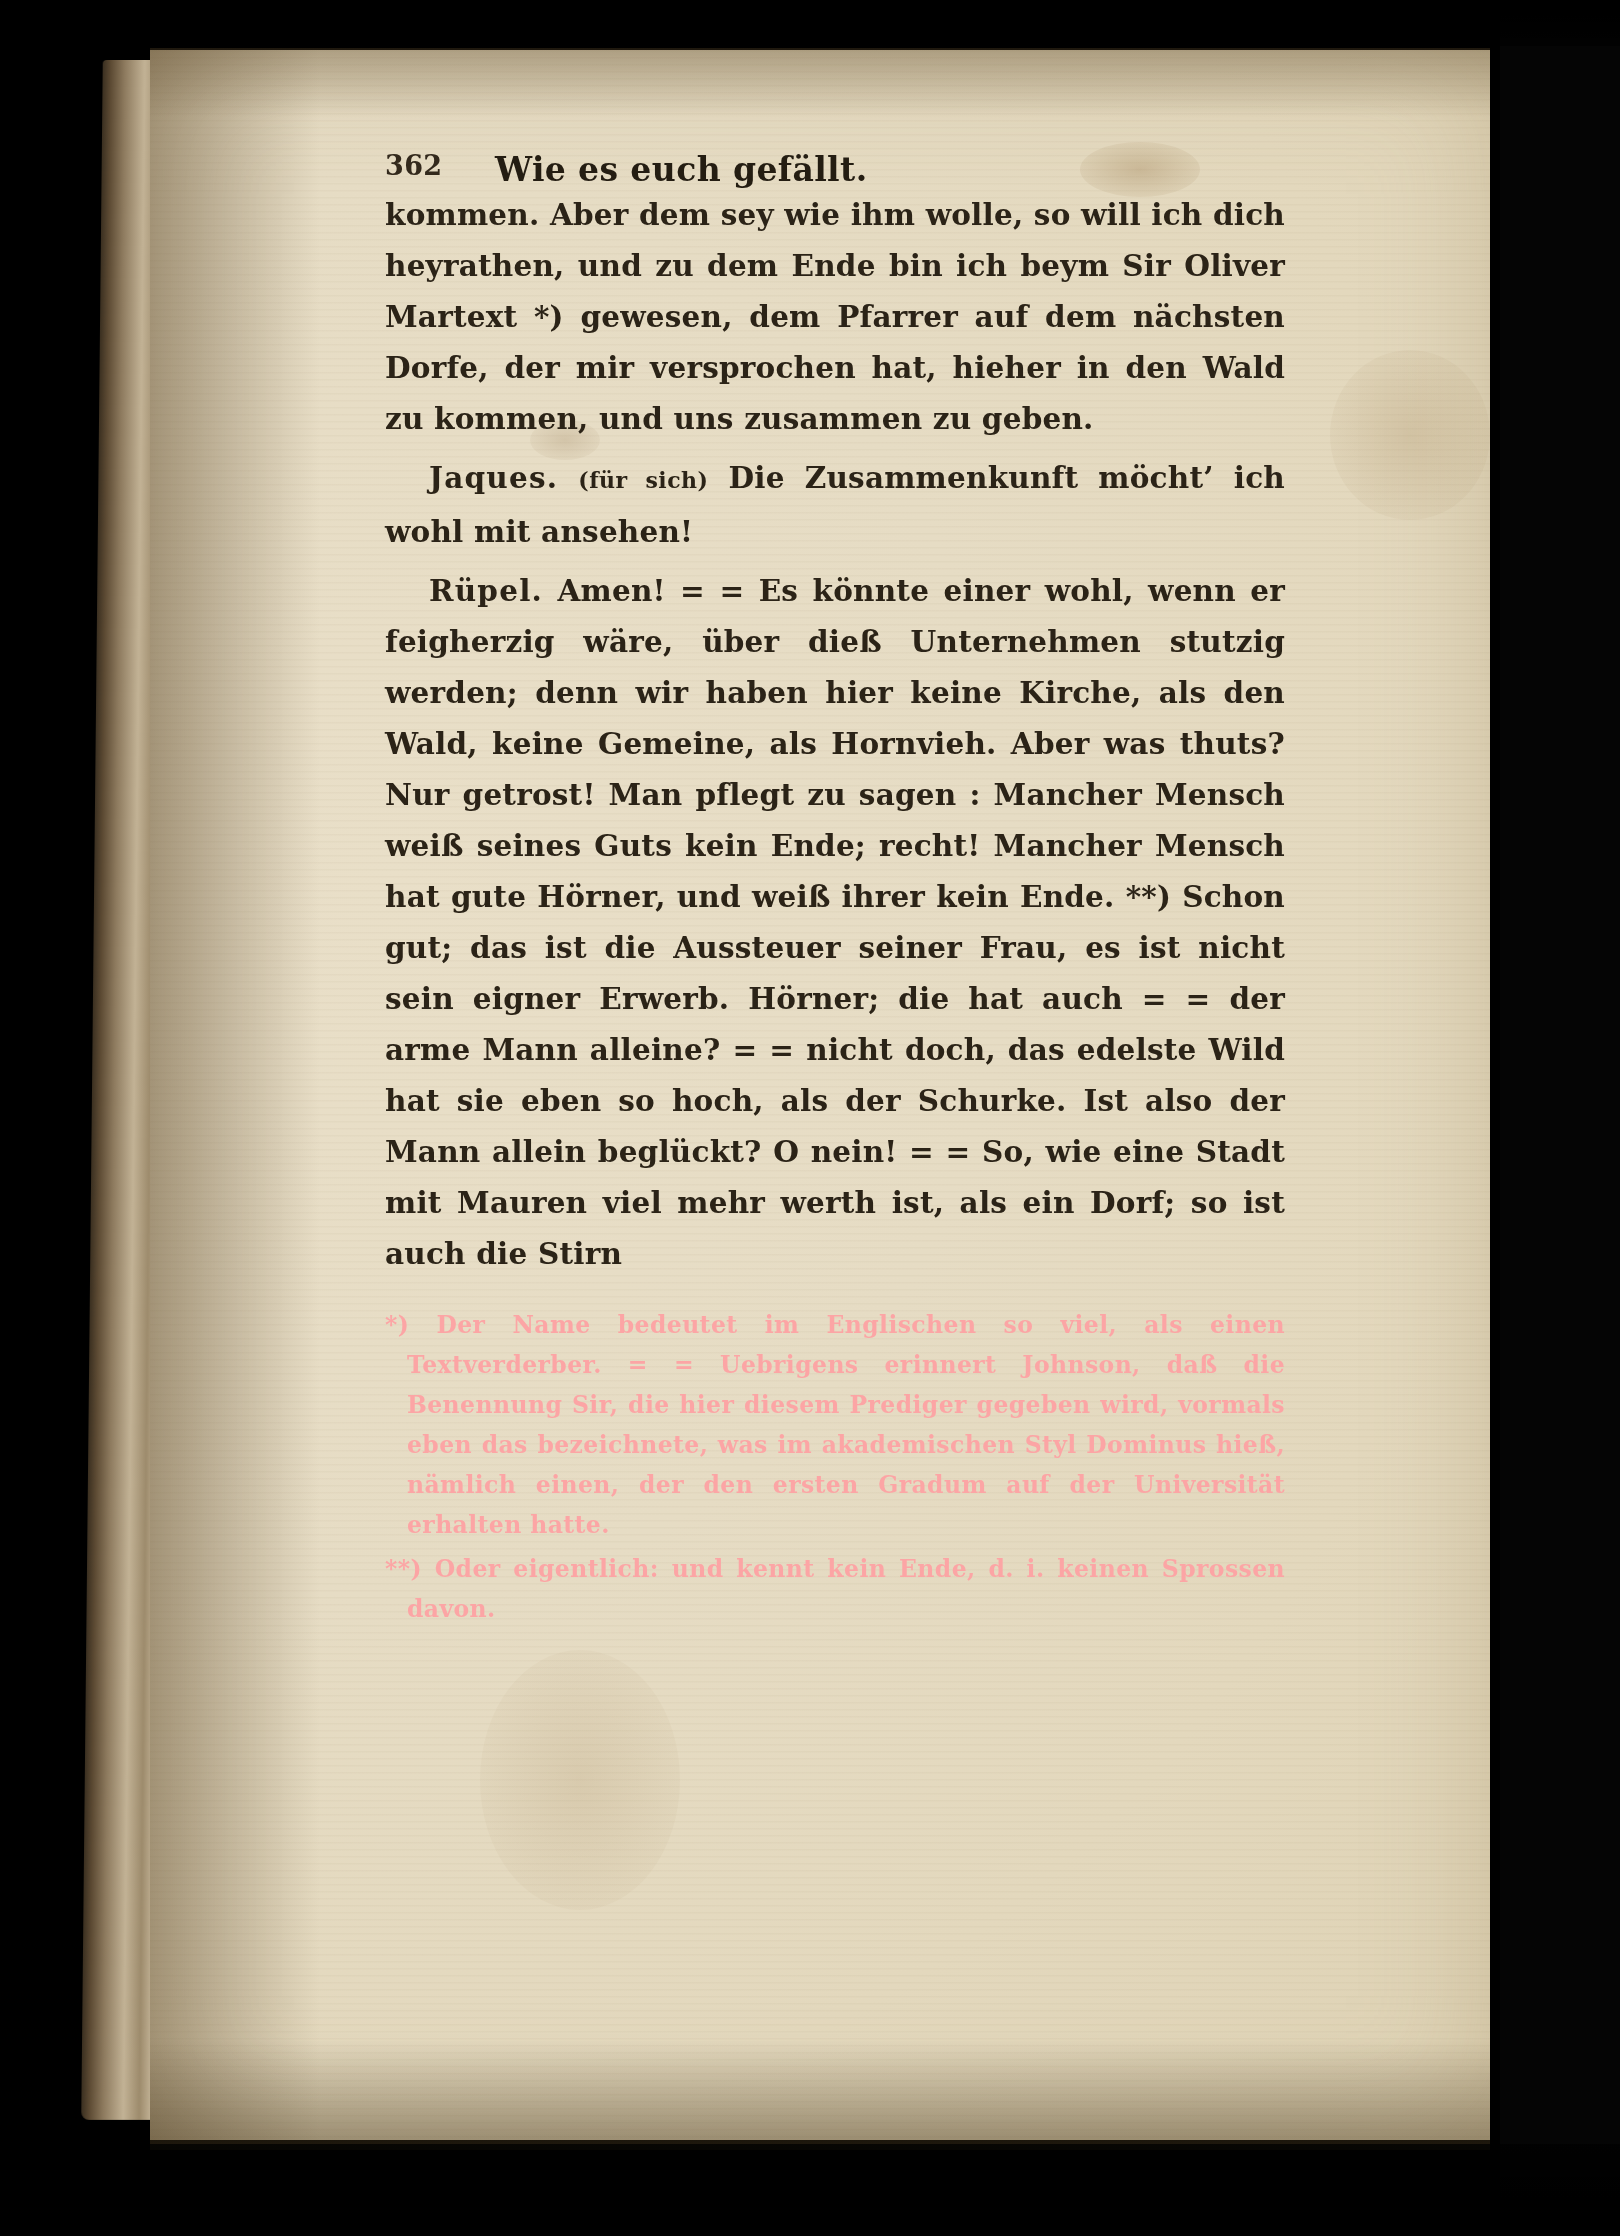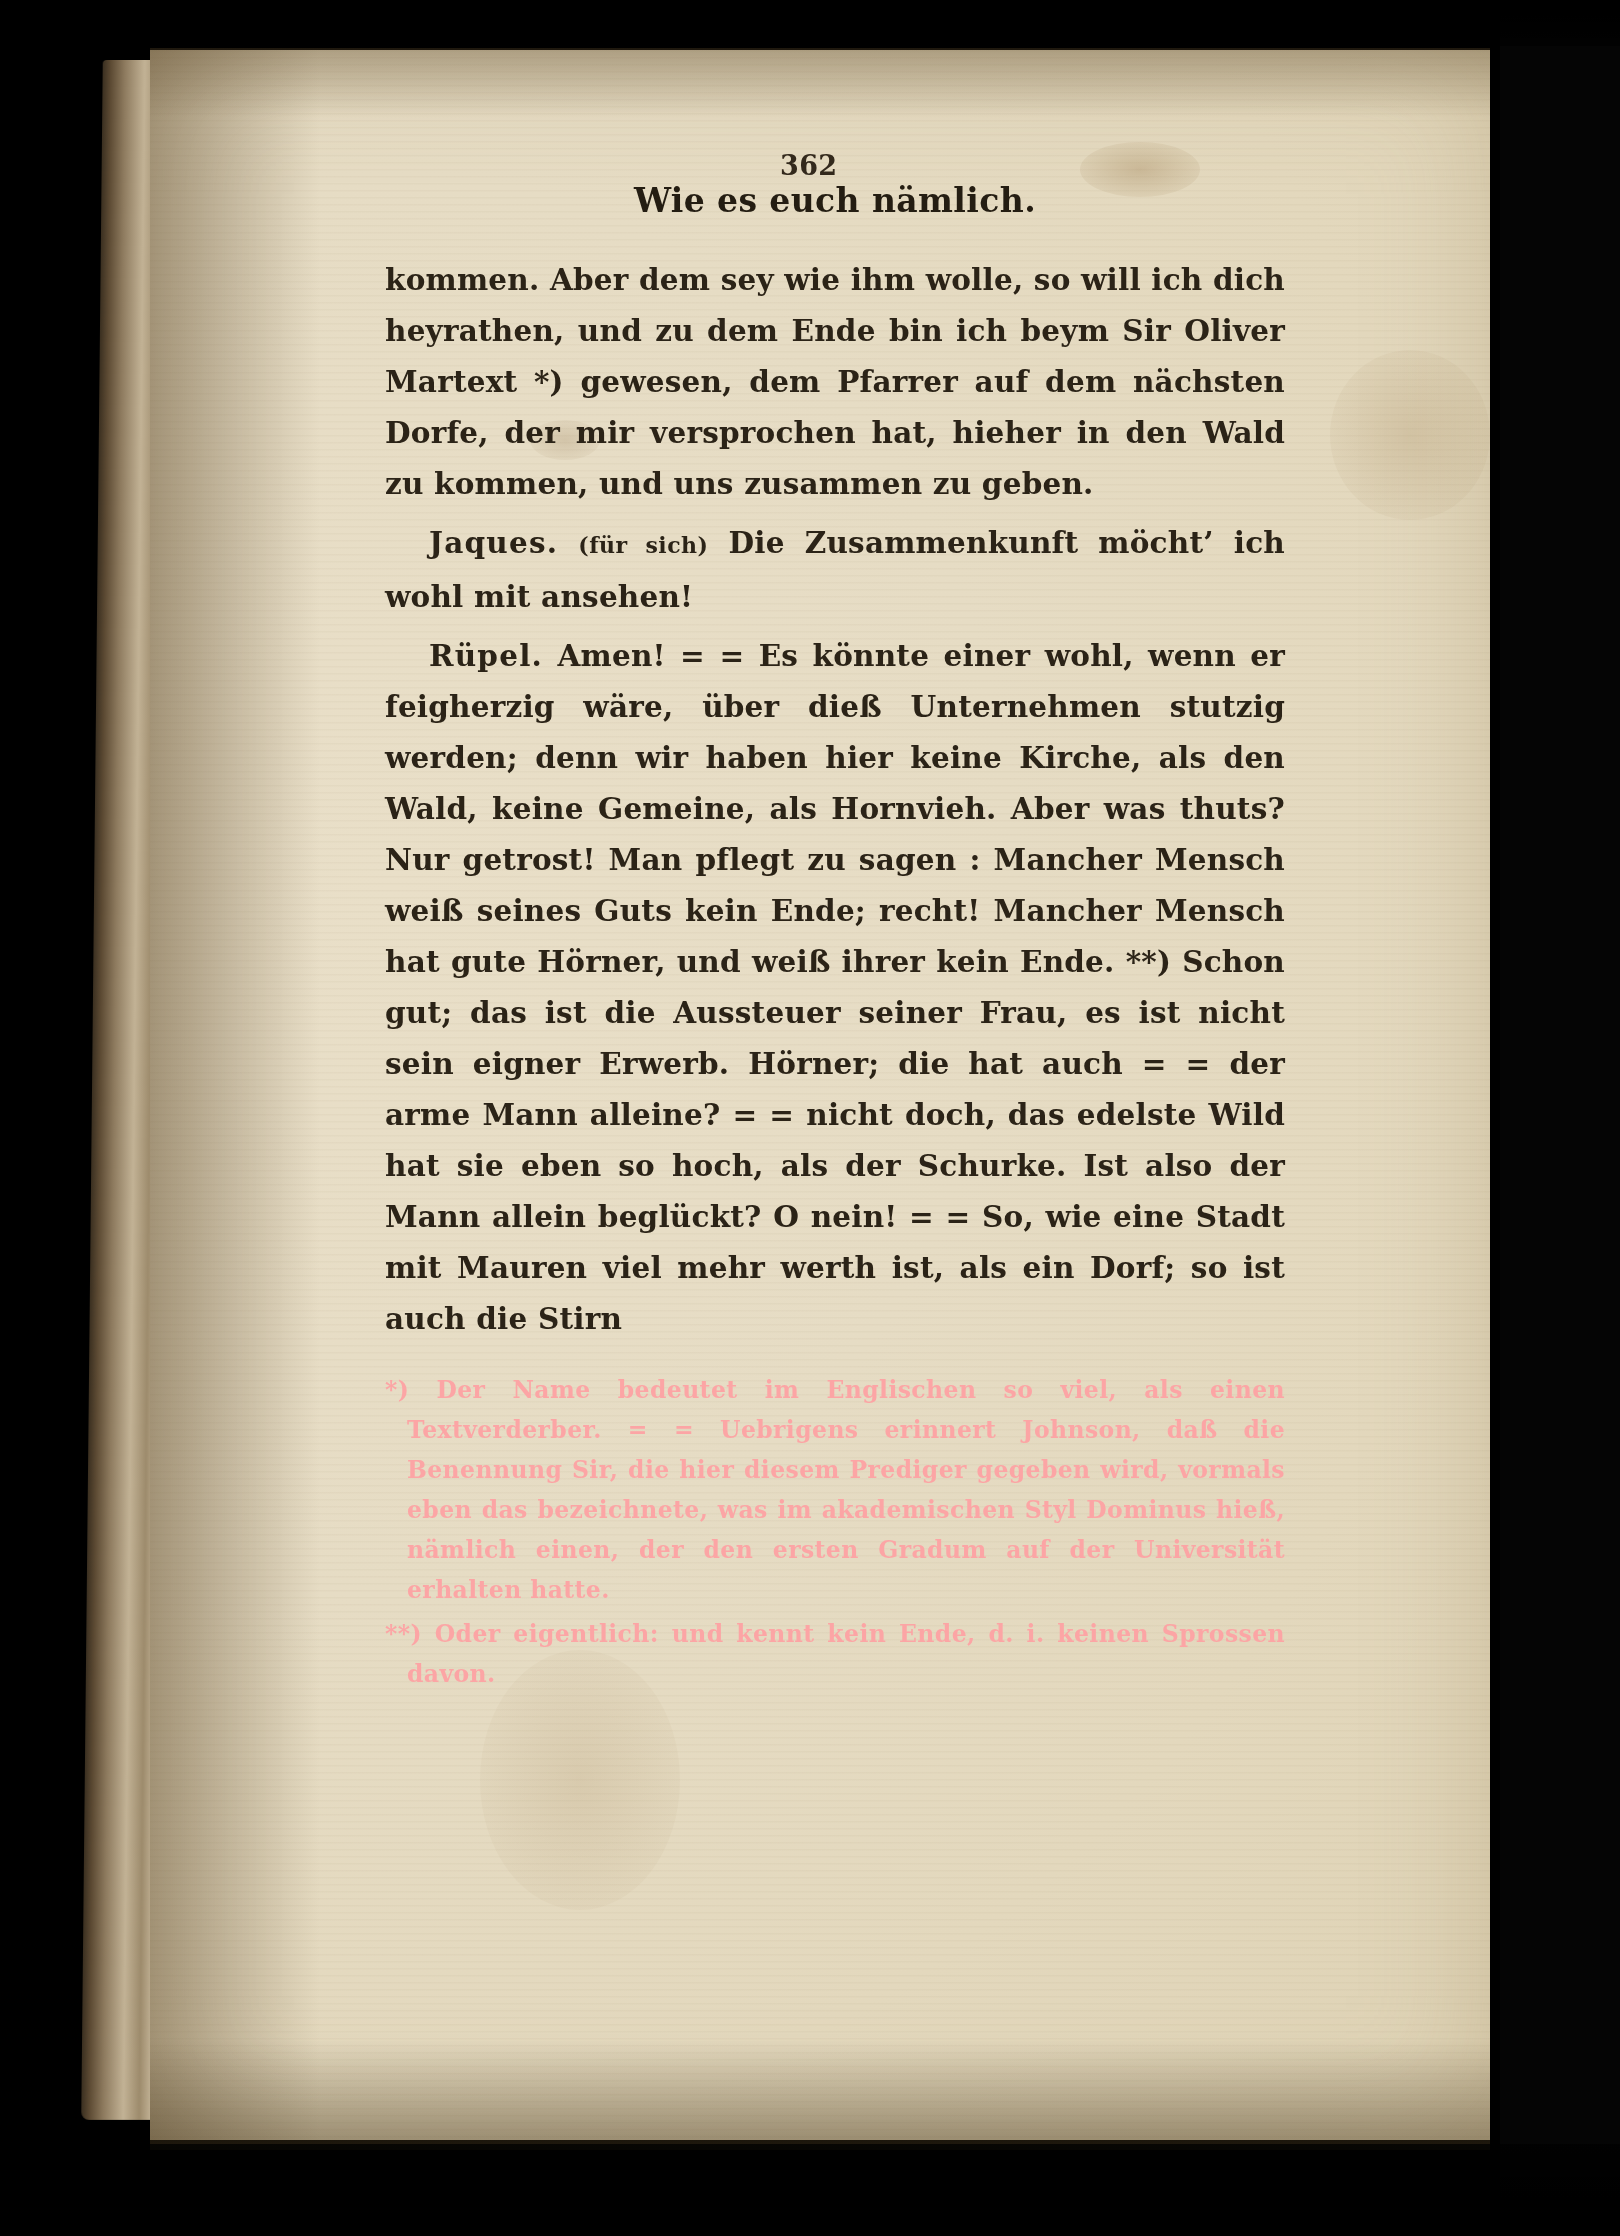--- a/index.html
+++ b/index.html
@@ -112,23 +112,21 @@
   
   .content {
     position: absolute;
     left: 385px;
     top: 150px;
     width: 900px;
     color: #2b2418;
   }
   .running-head {
     display: flex;
-    align-items: center;
-    margin-bottom: 34px;
-    flex-direction: column;
+    align-items: flex-start;
   }
   .folio {
     font-size: 27px;
     letter-spacing: 1px;
     width: 110px;
     color: #33291c;
   }
   .head-title {
     font-size: 33px;
     letter-spacing: 3.5px;
@@ -210,21 +208,21 @@
   </div>
 
   <div class="gutter-shade"></div>
   <div class="page-top-curl"></div>
   <div class="page-bottom-curl"></div>
 
   <div class="content">
 
     <div class="running-head">
       <span class="folio fraktur">362</span>
-      <span class="head-title fraktur">Wie es euch nämlich.</span>
+      <span class="head-title fraktur">Wie es euch gefällt.</span>
     </div>
 
     <p class="body fraktur">kommen.  Aber dem sey wie ihm wolle, so will ich dich heyrathen, und zu dem Ende bin ich beym Sir Oliver Martext *) gewesen, dem Pfarrer auf dem nächsten Dorfe, der mir versprochen hat, hieher in den Wald zu kommen, und uns zusammen zu geben.</p>
 
     <p class="body fraktur indent"><span class="speaker">Jaques.</span> <span class="stage">(für sich)</span> <span>Die Zusammenkunft möcht’ ich wohl mit ansehen!</span></p>
 
 
     <p class="body fraktur indent"><span class="speaker">Rüpel.</span> <span>Amen! = = Es könnte einer wohl, wenn er feigherzig wäre, über dieß Unternehmen stutzig werden; denn wir haben hier keine Kirche, als den Wald, keine Gemeine, als Hornvieh.  Aber was thuts? Nur getrost! Man pflegt zu sagen : Mancher Mensch weiß seines Guts kein Ende; recht! Mancher Mensch hat gute Hörner, und weiß ihrer kein Ende. **)  Schon gut; das ist die Aussteuer seiner Frau, es ist nicht sein eigner Erwerb.  Hörner; die hat auch = = der arme Mann alleine? = = nicht doch, das edelste Wild hat sie eben so hoch, als der Schurke.  Ist also der Mann allein beglückt? O nein! = = So, wie eine Stadt mit Mauren viel mehr werth ist, als ein Dorf; so ist auch die Stirn</span></p>
 
     <div class="rule"></div>

